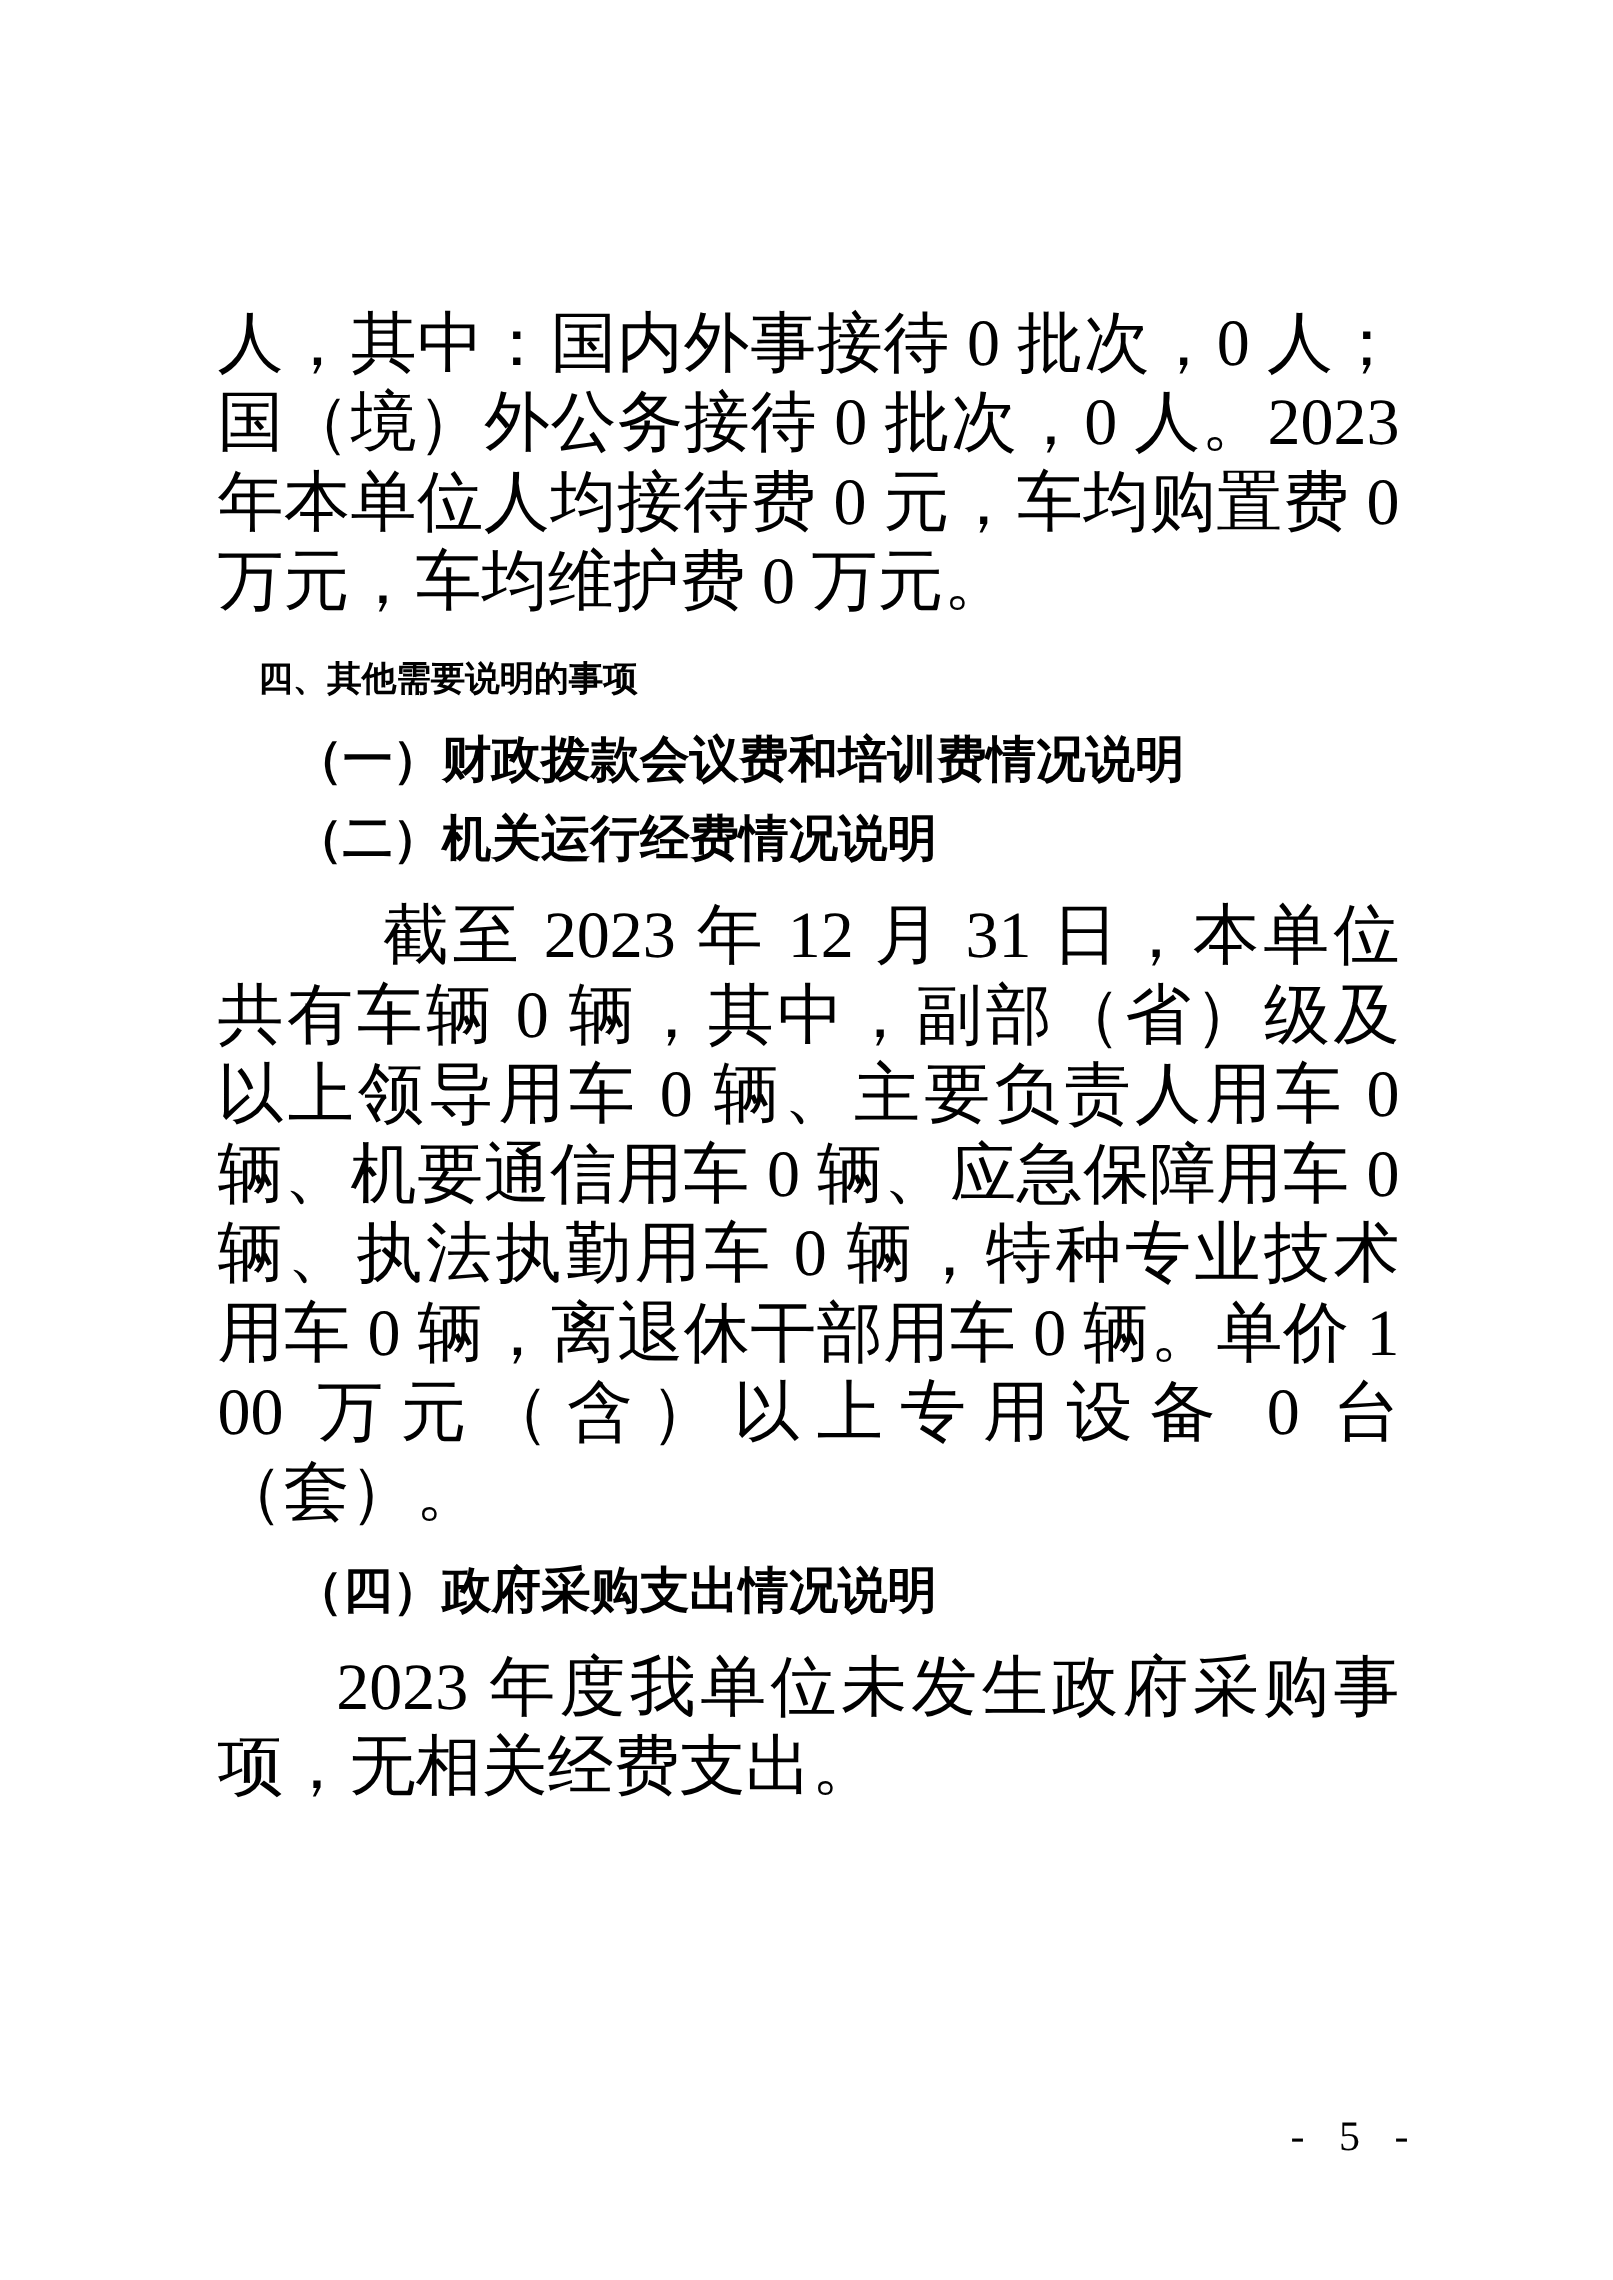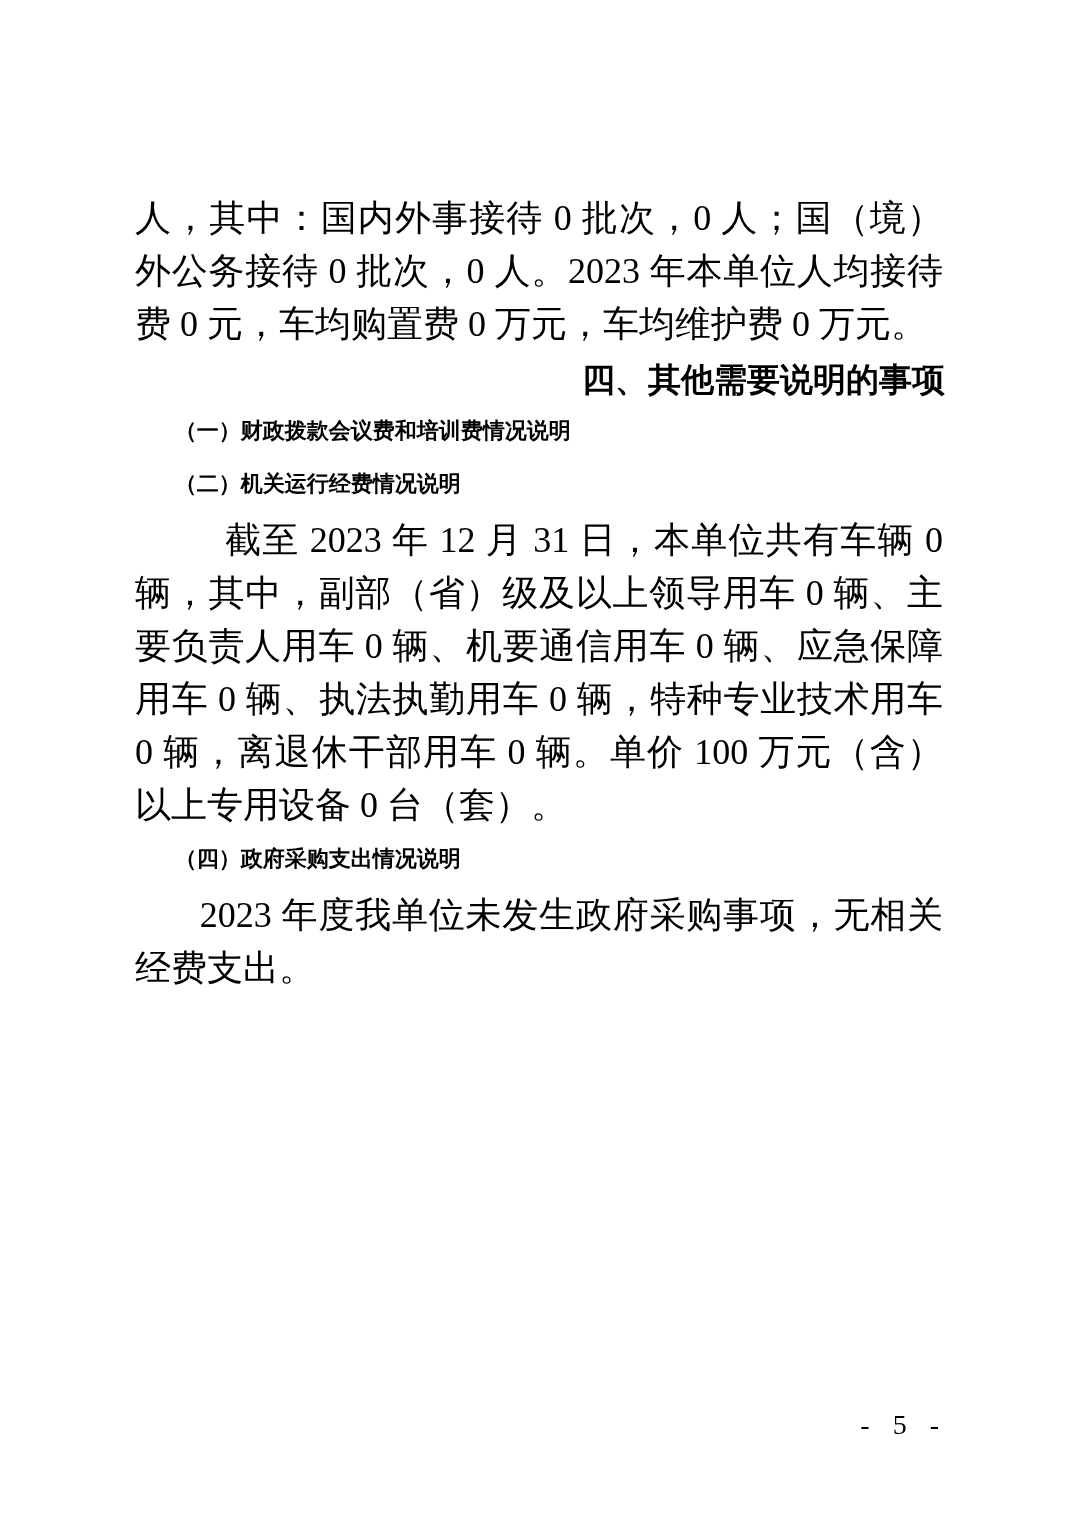--- a/index.html
+++ b/index.html
@@ -18,52 +18,51 @@
   }
   .content {
     position: absolute;
     top: 0;
     left: 133px;
     width: 812px;
     padding-top: 190px;
     box-sizing: content-box;
   }
   .para {
-    margin: 2px;
-    font-size: 36px;
+    margin: 12px;
+    font-size: 44px;
     line-height: 53px;
     text-align: justify;
     text-align-last: left;
     text-justify: inter-character;
     word-break: break-all;
   }
   .para.cont {
     text-indent: 0;
   }
   .para.indent-lg {
     text-indent: 2.5em;
   }
   .para.indent-sm {
     text-indent: 1.8em;
   }
   .h-level1 {
     margin: 0;
-    font-size: 33px;
+    font-size: 23px;
     line-height: 53px;
     font-weight: bold;
     font-family: "Liberation Sans", "DejaVu Sans", sans-serif;
     text-indent: 1.7em;
-    text-align: right;
   }
   .h-level2 {
     margin: 0;
-    font-size: 22px;
+    font-size: 33px;
     line-height: 53px;
     font-weight: bold;
-    font-family: Liberation Mono, monospace;
+    font-family: Liberation Sans, sans-serif;
     text-indent: 1.9em;
   }
   .page-number {
     position: absolute;
     top: 1408px;
     right: 128px;
     font-size: 28px;
     line-height: 34px;
     letter-spacing: 8px;
     font-family: "Liberation Serif", "DejaVu Serif", serif;

